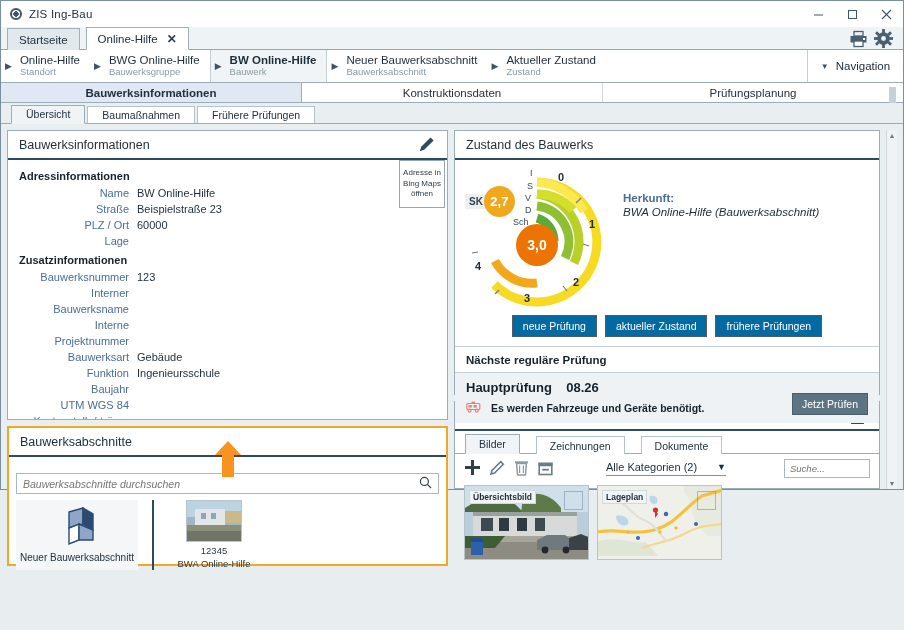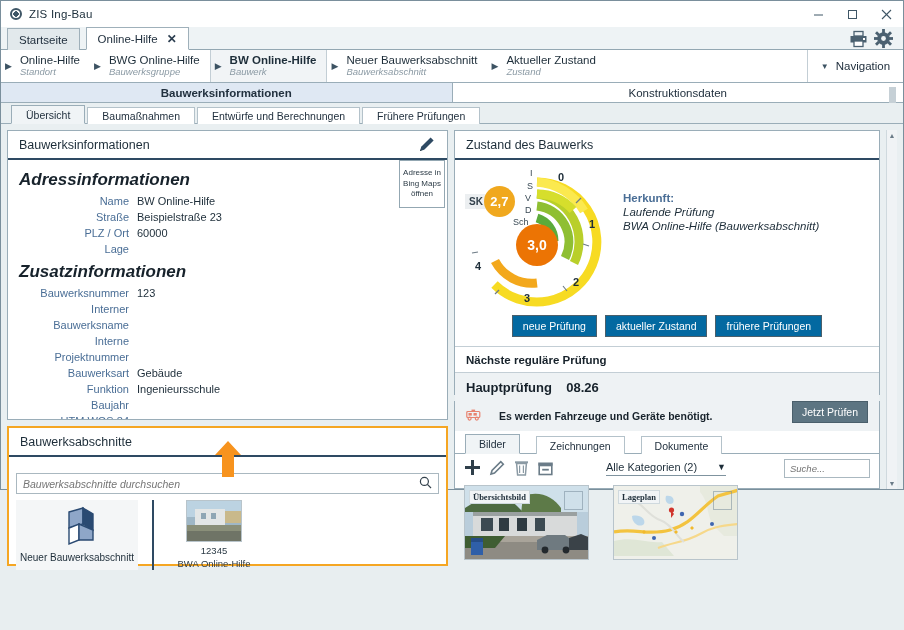--- a/index.html
+++ b/index.html
@@ -64,42 +64,42 @@
     height:33px; display:flex; align-items:stretch; flex:none;
     background:#ffffff; border-bottom:1px solid #9aadb8;
   }
   .crumbs { display:flex; align-items:stretch; flex:1; min-width:0; }
   .crumb {
     display:flex; align-items:center; padding:0 10px 0 4px;
   }
   .crumb .arr { color:#3d5363; font-size:9px; margin-right:8px; }
   .crumb .ctxt { display:flex;flex-direction:column; line-height:1.15; }
   .crumb .c1 { font-size:11.5px; color:#1d2d39; }
-  .crumb .c2 { font-size:9.5px; color:#8b9aa4;font-style:italic; }
+  .crumb .c2 { font-size:9.5px; color:#8b9aa4; }
   .crumb.current { background:#f1f4f6; border-left:1px solid #c3ced5; border-right:1px solid #c3ced5; }
   .crumb.current .c1 { font-weight:bold; }
   .navbtn {
     width:96px; border-left:1px solid #c3ced5;
     display:flex;align-items:center; justify-content:center; gap:7px;
     font-size:11.5px; color:#22313f;
   }
   .navbtn .car { font-size:8px; color:#3d5363; }
 
   
   .modtabs { height:20px; display:flex; flex:none; background:#fff; border-bottom:1px solid #9aadb8;}
   .modtab {
     flex:1; display:flex;align-items:center;justify-content:center;
     font-size:11.5px; color:#22313f; background:#ffffff;
     border-right:1px solid #cfd9de;
   }
   .modtab.active { background:#dfe8f3; font-weight:bold; border-right:1px solid #9aadb8;}
   .modtab:last-child{border-right:none;}
 
   
-  .subtabs { height:21px; display:flex; align-items:flex-end; flex:none;
+  .subtabs { height:21px; display:flex; align-items:center; flex:none;
     background:#e9eff1; padding-left:10px; border-bottom:1px solid #9aadb8; }
   .subtab {
     height:17px; padding:0 14px; display:flex;align-items:center;
     font-size:10.5px; color:#22313f; background:#ffffff;
     border:1px solid #b4c2ca; border-bottom:none; margin-right:2px;
     position:relative; bottom:-1px;
   }
   .subtab.active { background:#f0f4f6; height:19px; font-weight:normal; border-color:#9aadb8; border-bottom:1px solid #f0f4f6;}
 
   
@@ -112,21 +112,21 @@
   .panel-hd {
     height:29px; display:flex;align-items:center; padding:0 11px;
     font-size:12.5px; color:#1d2d39; border-bottom:2px solid #2e4a63;
     background:#ffffff; flex:none;
   }
   .panel-hd .act { margin-left:auto; display:flex; }
   .panel-bd { padding:8px 11px; overflow:hidden; flex:1; min-height:0;}
 
   
   .infoblock { position:relative; }
-  .grp { font-weight:bold; font-size:17px; color:#17222b; margin:2px 0 3px 0;font-style:italic;}
+  .grp { font-weight:bold; font-size:11px; color:#17222b; margin:2px 0 3px 0;}
   .row { display:flex; line-height:16px; font-size:11px; }
   .row .lbl { width:118px; text-align:right; color:#4a6e96; padding-right:8px; flex:none;}
   .row .val { color:#1d2d39; }
   .bingbox {
     position:absolute; right:2px; top:0px; width:46px; height:48px;
     border:1px solid #93a7b2; background:#fff;
     display:flex;align-items:center;justify-content:center; text-align:center;
     font-size:8px; color:#2b3a45; line-height:1.3; padding:2px;
   }
 
@@ -185,21 +185,21 @@
     padding:4px 10px; border:1px solid #4a5f6b;
   }
   .sepline { border-top:1px solid #c3ced5; }
   .naechste { padding:7px 11px 6px 11px; font-size:11.5px; font-weight:bold; color:#17222b;}
   .pruef {
     background:#eef2f4; border-top:1px solid #c3ced5; padding:7px 11px 8px 11px;
     display:flex; align-items:flex-start;
   }
   .pruef .ptxt { flex:1; }
   .pruef .t1 { font-size:13px; font-weight:bold; color:#17222b; }
-  .pruef .t2 { font-size:10.5px; font-weight:bold; color:#17222b; margin-top:14px; display:flex; align-items:center; gap:18px;}
+  .pruef .t2 { font-size:10.5px; font-weight:bold; color:#17222b; margin-top:6px; display:flex; align-items:center; gap:10px;}
   .jetzt { align-self:flex-end; background:#5d7582; color:#fff; font-size:10.5px; padding:4px 9px; border:1px solid #4a5f6b;}
 
   
   .antabs { display:flex; align-items:flex-end; padding:5px 0 0 10px; border-bottom:1px solid #9aadb8; height:23px;}
   .antab {
     height:18px; padding:0 13px; display:flex;align-items:center; font-size:10.5px;
     background:#fff; border:1px solid #b4c2ca; border-bottom:none; margin-right:16px;
     position:relative; bottom:-1px; color:#22313f;
   }
   .antab.active { background:#f0f4f6; height:20px; border-color:#9aadb8; border-bottom:1px solid #f0f4f6;}
@@ -207,21 +207,21 @@
   .antoolbar .spacer { flex:1; }
   .catsel {
     display:flex;align-items:center;gap:20px; font-size:11px; color:#1d2d39;
     border-bottom:1px solid #7f939f; padding-bottom:2px;
   }
   .ansearch {
     width:86px; height:19px; border:1px solid #aab8c0; background:#fff;
     display:flex; align-items:center; padding:0 5px; margin-left:6px;
   }
   .ansearch input { border:none;outline:none; flex:1; font-size:9.5px; font-style:italic; color:#98a6af; background:transparent; font-family:inherit;}
-  .anitems { display:flex; gap:24px; padding:4px 9px 8px 9px;font-family:Liberation Serif, serif; }
+  .anitems { display:flex; gap:8px; padding:4px 9px 8px 9px; }
   .anitem { width:125px; height:75px; border:1px solid #b8c4cb; position:relative; overflow:hidden;}
   .anitem .tag {
     position:absolute; left:4px; top:4px; background:#f1f4f6; border:1px solid #cfd9de;
     font-size:8.5px; font-weight:bold; padding:1px 3px; color:#1d2d39; z-index:3;
   }
   .anitem .corner { position:absolute; right:5px; top:5px; width:19px;height:19px; border:1px solid rgba(120,140,155,.55); z-index:3;}
 
   .scrollbar {
     width:11px; background:#f0f3f5; border-left:1px solid #cfd9de;
     display:flex; flex-direction:column; align-items:center; justify-content:space-between;
@@ -339,31 +339,31 @@
     </div>
   </div>
 
   <div class="modtabs">
     <div class="modtab active">
       <span>Bauwerksinformationen</span>
     </div>
     <div class="modtab">
       <span>Konstruktionsdaten</span>
     </div>
+    <div class="modtab">
+      <span>Prüfungsplanung</span>
+    </div>
   </div>
 
   <div class="subtabs">
     <div class="subtab active">
       <span>Übersicht</span>
     </div>
     <div class="subtab">
       <span>Baumaßnahmen</span>
-    </div>
-    <div class="subtab">
-      <span>Entwürfe und Berechnungen</span>
     </div>
     <div class="subtab">
       <span>Frühere Prüfungen</span>
     </div>
   </div>
 
   <div class="body">
 
     <div class="col colL">
 
@@ -535,21 +535,20 @@
               <span class="scalenum" style="left:97px; top:5px;">0</span>
               <span class="scalenum" style="left:128px; top:52px;">1</span>
               <span class="scalenum" style="left:112px; top:110px;">2</span>
               <span class="scalenum" style="left:63px; top:126px;">3</span>
               <span class="scalenum" style="left:14px; top:94px;">4</span>
             </div>
           </div>
 
           <div class="herkunft">
             <div class="h">Herkunft:</div>
-            <div class="l">Laufende Prüfung</div>
             <div class="l">BWA Online-Hilfe (Bauwerksabschnitt)</div>
           </div>
         </div>
 
         <div class="btnrow">
           <div class="gbtn">neue Prüfung</div>
           <div class="gbtn">aktueller Zustand</div>
           <div class="gbtn">frühere Prüfungen</div>
         </div>
 

